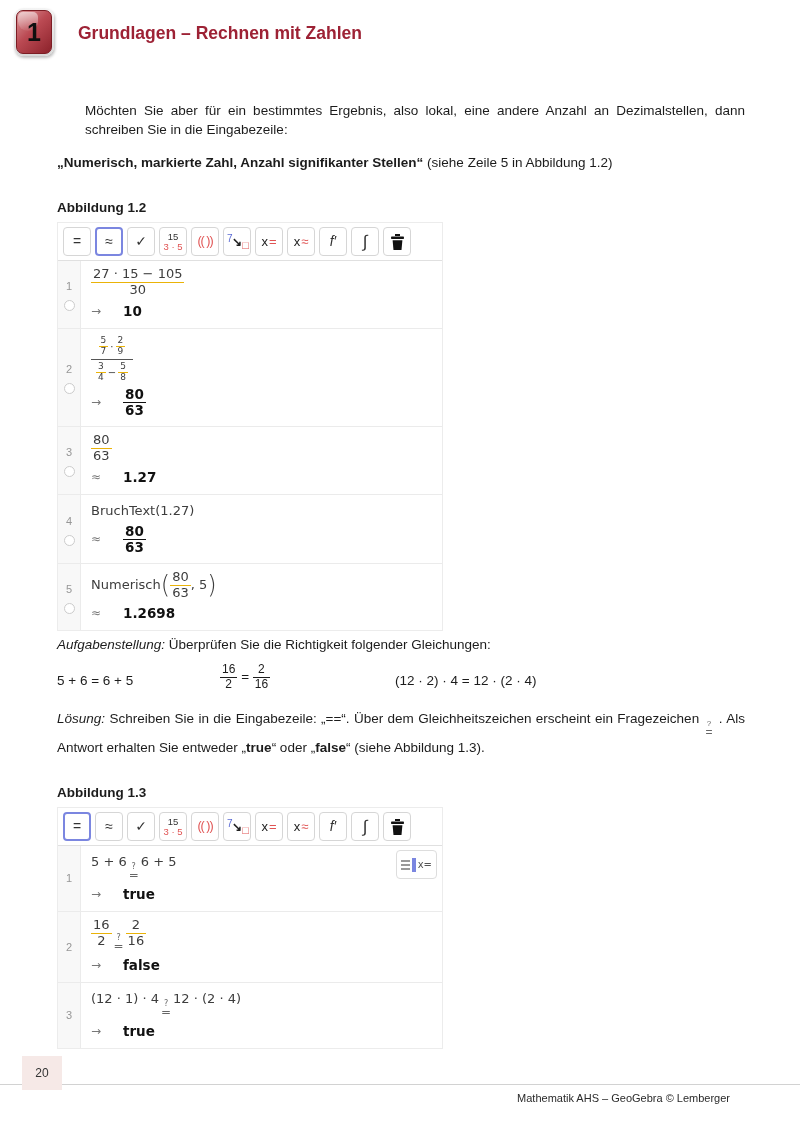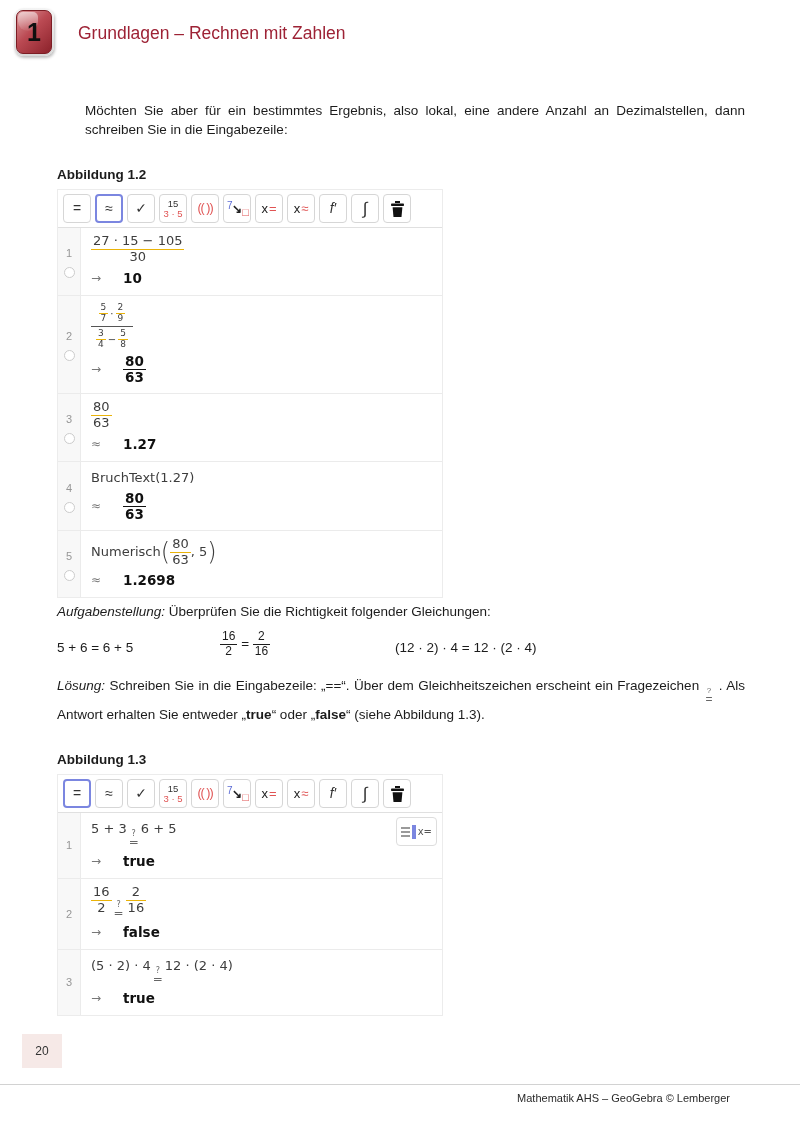--- a/index.html
+++ b/index.html
@@ -11,21 +11,21 @@
   .chapter-num-outer { width:40px; height:48px; background:linear-gradient(#f4f4f4,#d8d8d8);
                        border-radius:9px; padding:2px; box-shadow:1px 2px 3px rgba(0,0,0,.25); }
   .chapter-num { width:100%; height:100%; border-radius:7px; border:1px solid #7c1d24;
                  background:linear-gradient(135deg,#dd9a9d 0%,#bb4a53 45%,#8c222b 100%);
                  display:flex; align-items:center; justify-content:center;
                  font-size:25px; font-weight:bold; color:#0f0f0f; position:relative; overflow:hidden; }
   .chapter-num::before { content:''; position:absolute; top:1px; left:1px; right:13px; height:45%;
                  background:linear-gradient(rgba(255,255,255,.55),rgba(255,255,255,.05));
                  border-radius:6px 6px 60% 60%; pointer-events:none; }
   .chapter-num span { position:relative; }
-  .chapter-title { margin:15px 0 0 24px; font-size:17.5px; font-weight:normal; color:#9d2235; }
+  .chapter-title { margin:15px 0 0 24px; font-size:17.5px; font-weight:bold; color:#9d2235; }
 
   
   .content { margin:45px 55px 0 57px; font-size:13.5px; line-height:19px; }
   .para { text-align:justify;margin-left:28px; }
   .quote-line { margin-top:14px; }
   .abb-label { margin-top:26px; margin-bottom:5px; font-weight:bold; }
   .bsp-heading { margin-top:31px; font-size:15.5px; font-weight:bold; }
   .bsp-heading + .para { margin-top:10px; }
   .task-line { margin-top:4px; }
   .ital { font-style:italic; }
@@ -91,39 +91,40 @@
   .kbd-btn { position:absolute; top:4px; right:5px; border:1px solid #ddd; border-radius:4px;
              background:#fff; display:flex; align-items:center; gap:2px; padding:4px 4px; cursor:pointer; }
   .kbd-lines { display:flex; flex-direction:column; gap:2px; }
   .kbd-lines i { display:block; width:9px; height:2px; background:#9a9a9a; }
   .kbd-cursor { width:4px; height:14px; background:#7b86e0; display:block; }
   .kbd-label { font-size:10px; color:#555; font-family:"DejaVu Sans", sans-serif; }
 
   
   .footer-line { position:absolute; left:0; width:800px; top:1084px; border-top:1px solid #d2d2d2; }
   .footer-text { position:absolute; right:70px; top:1092px; font-size:11px; color:#2a2a2a; }
-  .page-box { position:absolute; left:22px; top:1034px; width:40px; height:34px; background:#f6e9e7;
+  .page-box { position:absolute; left:22px; top:1056px; width:40px; height:34px; background:#f6e9e7;
               display:flex; align-items:center; justify-content:center; font-size:12px; color:#333; }
 </style>
 </head>
 <body>
 
 <div class="chapter-header">
   <div class="chapter-num-outer">
     <div class="chapter-num">
         <span>1</span>
       </div>
   </div>
   <div class="chapter-title">Grundlagen – Rechnen mit Zahlen</div>
 </div>
 
 <div class="content">
 
   <p class="para">Möchten Sie aber für ein bestimmtes Ergebnis, also lokal, eine andere Anzahl an Dezimalstellen, dann schreiben Sie in die Eingabezeile:</p>
 
+  <p class="quote-line"><span class="bold">„Numerisch, markierte Zahl, Anzahl signifikanter Stellen“</span><span> (siehe Zeile 5 in Abbildung 1.2)</span></p>
 
   <p class="abb-label">Abbildung 1.2</p>
 
   <div class="ggb">
     <div class="ggb-toolbar">
       <div class="tb-btn">
           <span>=</span>
         </div>
       <div class="tb-btn selected">
           <span>≈</span>
@@ -329,21 +330,21 @@
           <path d="M2.6 6.3 h9.8 l-0.9 9.7 h-8z" fill="#111"></path>
         </svg>
       </div>
     </div>
 
     <div class="ggb-row">
       <div class="ggb-gutter">
         <span>1</span>
       </div>
       <div class="ggb-body">
-        <span><span>5 + 3</span><span class="qeq">
+        <span><span>5 + 6</span><span class="qeq">
               <span class="q">?</span>
               <span class="e">=</span>
             </span><span>6 + 5</span></span>
         <span class="kbd-btn">
           <span class="kbd-lines">
               <i></i>
               <i></i>
               <i></i>
             </span>
           <span class="kbd-cursor"></span>
@@ -372,21 +373,21 @@
           <span class="out-val">false</span>
         </div>
       </div>
     </div>
 
     <div class="ggb-row">
       <div class="ggb-gutter">
         <span>3</span>
       </div>
       <div class="ggb-body">
-        <span><span>(5 · 2) · 4</span><span class="qeq">
+        <span><span>(12 · 1) · 4</span><span class="qeq">
               <span class="q">?</span>
               <span class="e">=</span>
             </span><span>12 · (2 · 4)</span></span>
         <div class="ggb-out">
           <span class="out-prefix">→</span>
           <span class="out-val">true</span>
         </div>
       </div>
     </div>
 

